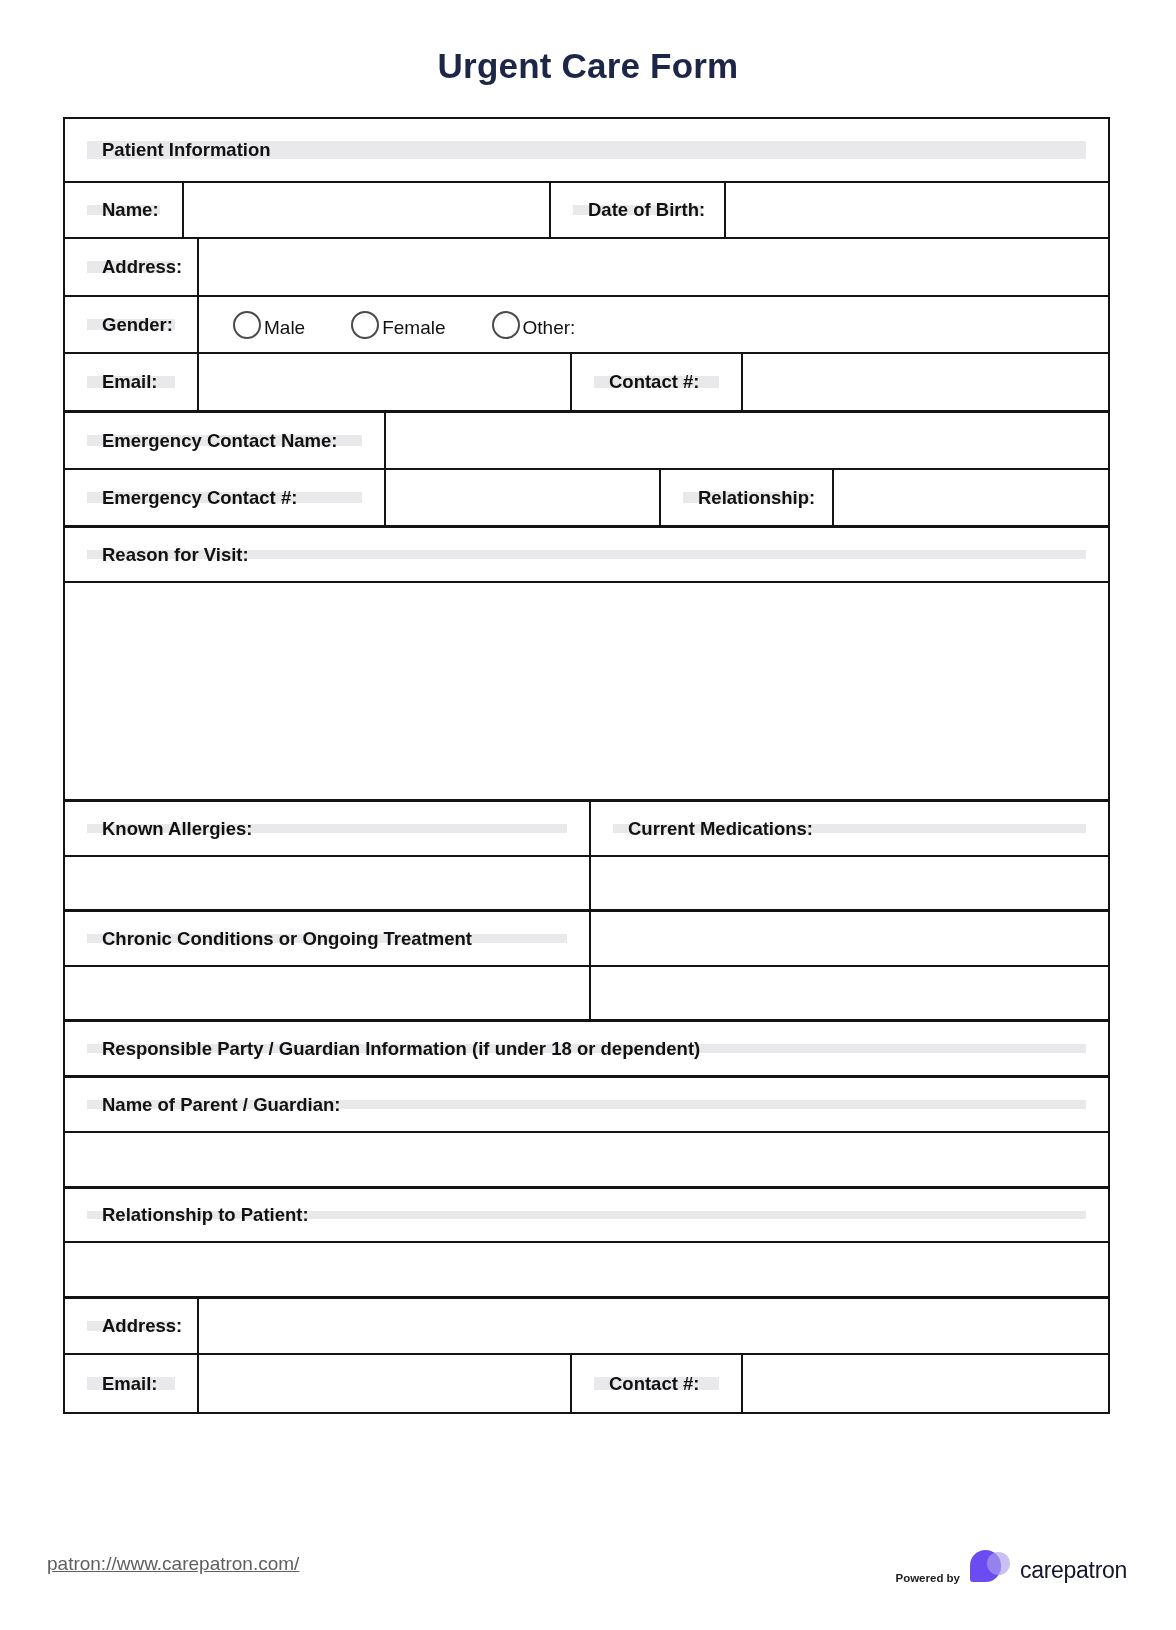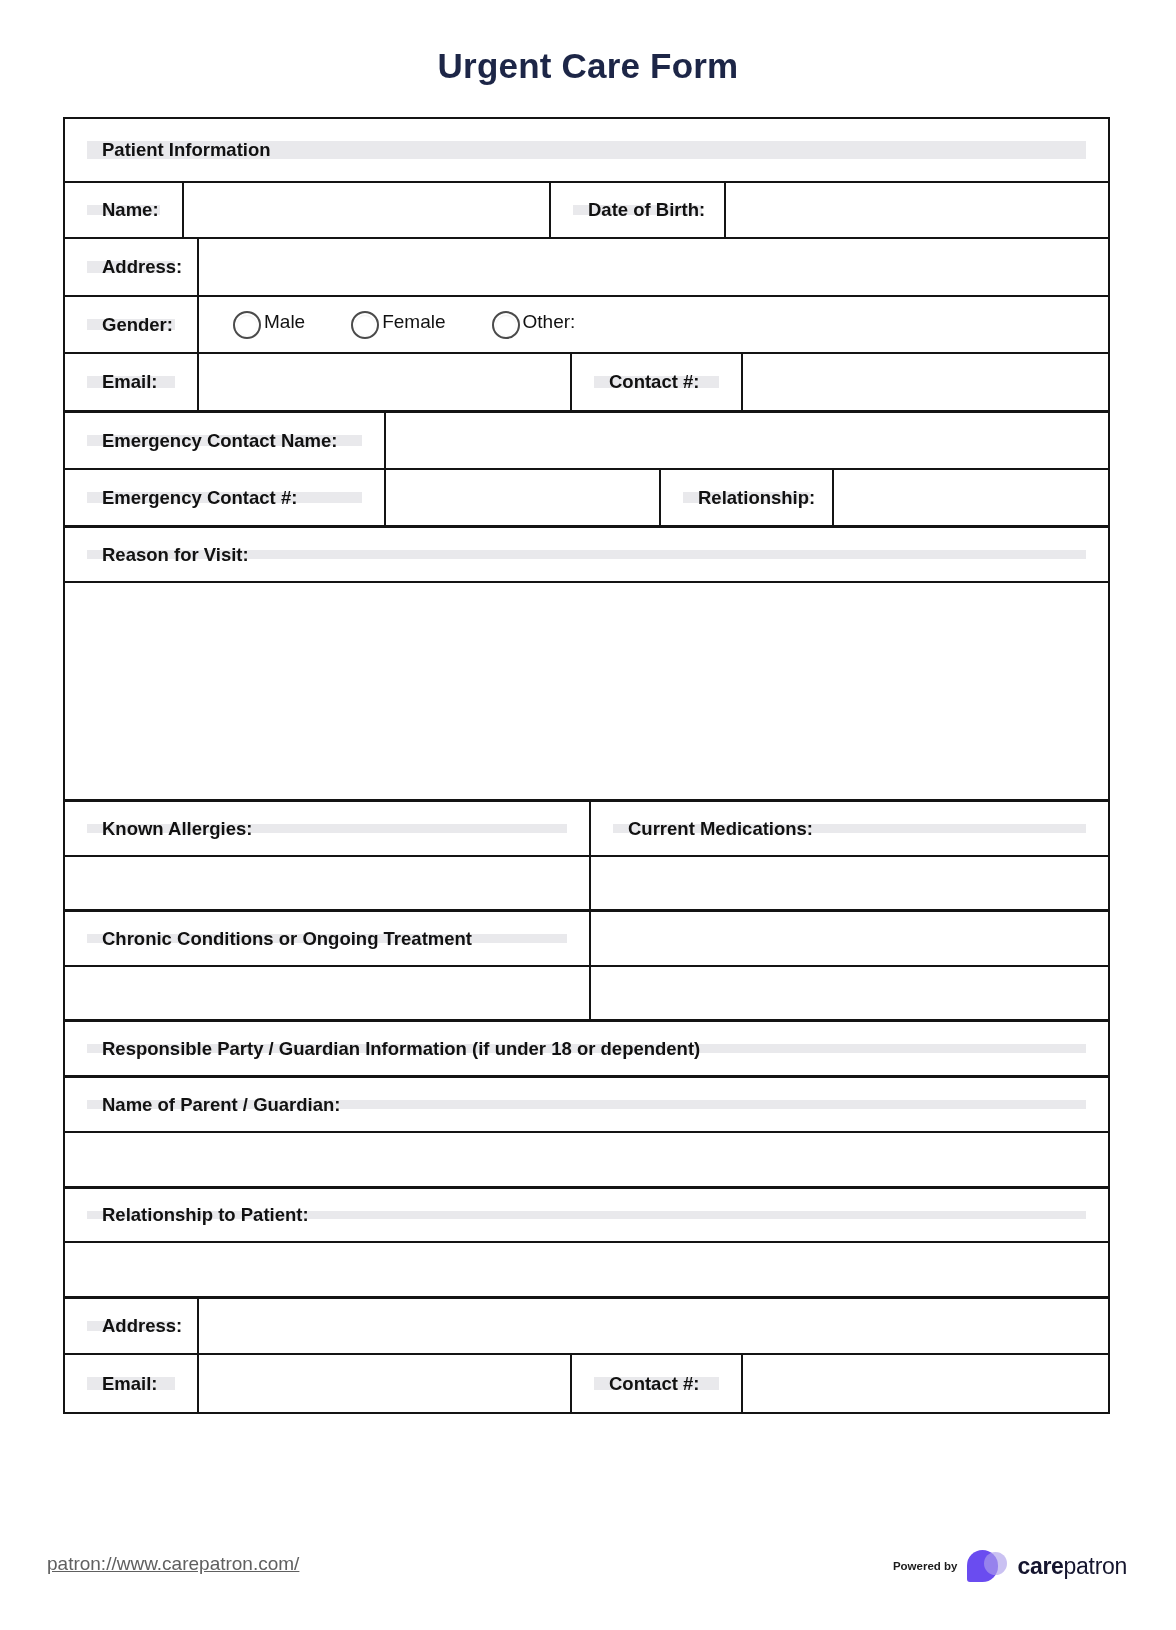--- a/index.html
+++ b/index.html
@@ -44,21 +44,21 @@
   }
   .lab-text {
     font-size: 18.5px;
     font-weight: bold;
     color: #111111;
     padding-left: 15px;
     white-space: nowrap;
   }
   .grow { flex: 1; }
   .radio-cell { padding-left: 34px; }
-  .radio-group { display: flex; align-items: flex-start; margin-right: 46px; }
+  .radio-group { display: flex; align-items: flex-end; margin-right: 46px; }
   .radio {
     width: 28px; height: 28px;
     border-radius: 50%;
     border: 2.5px solid #4a4a4a;
     background: #ffffff;
     box-shadow: inset 0 0 0 2px #fdfdfd, inset 0 1px 3px rgba(0,0,0,0.35);
     flex: none;
   }
   .radio-label { font-size: 19px; margin-left: 3px; white-space: nowrap; }
   .footer-link {
@@ -67,21 +67,21 @@
     top: 1553px;
     font-size: 19px;
     color: #606060;
     text-decoration: underline;
   }
   .brand {
     position: absolute;
     right: 49px;
     top: 1548px;
     display: flex;
-    align-items: center;
+    align-items: flex-end;
   }
   .powered-by {
     font-size: 11.5px;
     font-weight: 600;
     color: #1c1c1c;
     margin-right: 10px;
   }
   .logo-mark { position: relative; width: 44px; height: 36px; margin-right: 6px; }
   .logo-bubble {
     position: absolute; left: 0; top: 2px;
@@ -89,21 +89,21 @@
     background: #6a4cf0;
     border-radius: 16px 16px 16px 3px;
   }
   .logo-circle {
     position: absolute; left: 17px; top: 4px;
     width: 23px; height: 23px;
     border-radius: 50%;
     background: rgba(173,160,235,0.65);
   }
   .brand-text { font-size: 23px; color: #15152e; letter-spacing: -0.3px; }
-  .brand-text .bold { font-weight: bold; }
+  .brand-text .bold { font-weight: normal; }
 </style>
 </head>
 <body>
 
 <div class="page">
 
   <h1 class="title">Urgent Care Form</h1>
 
   <div class="form-table">
 

